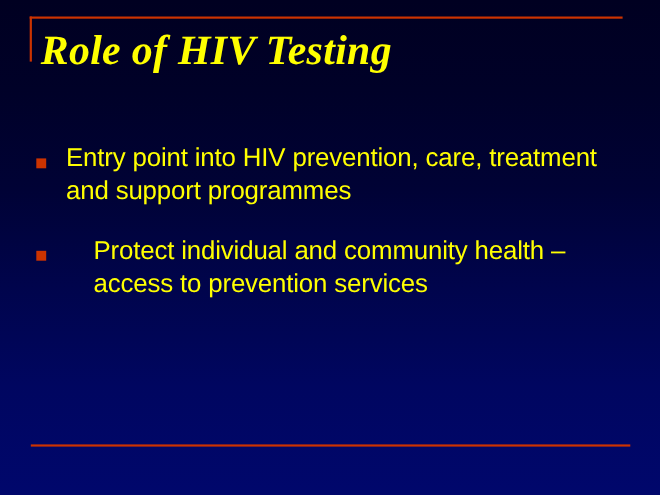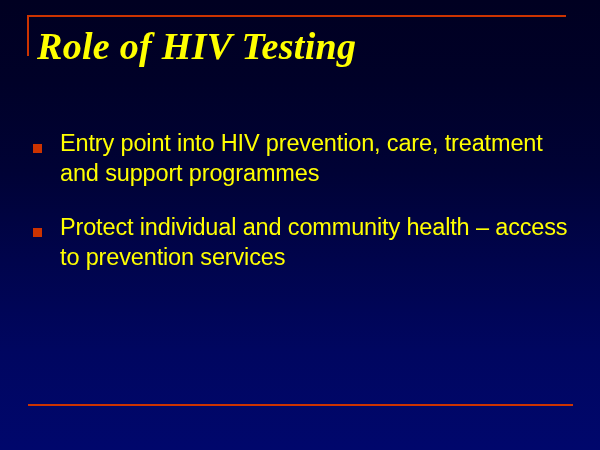--- a/index.html
+++ b/index.html
@@ -72,21 +72,21 @@
     left: 33px;
     top: 128px;
     width: 548px;
   }
   .bullet-row {
     position: relative;
     display: flex;
     align-items: flex-start;
     margin-bottom: 24px;
   }
-  .bullet-row:last-child { margin-bottom: 0; }
+  .bullet-row:last-child { margin-bottom: 0; gap: 25px; }
 
   .bullet-marker {
     flex: 0 0 auto;
     width: 9px;
     height: 9px;
     background: #cc3300;
     margin-top: 16px;
     margin-right: 18px;
   }
   .bullet-text {

